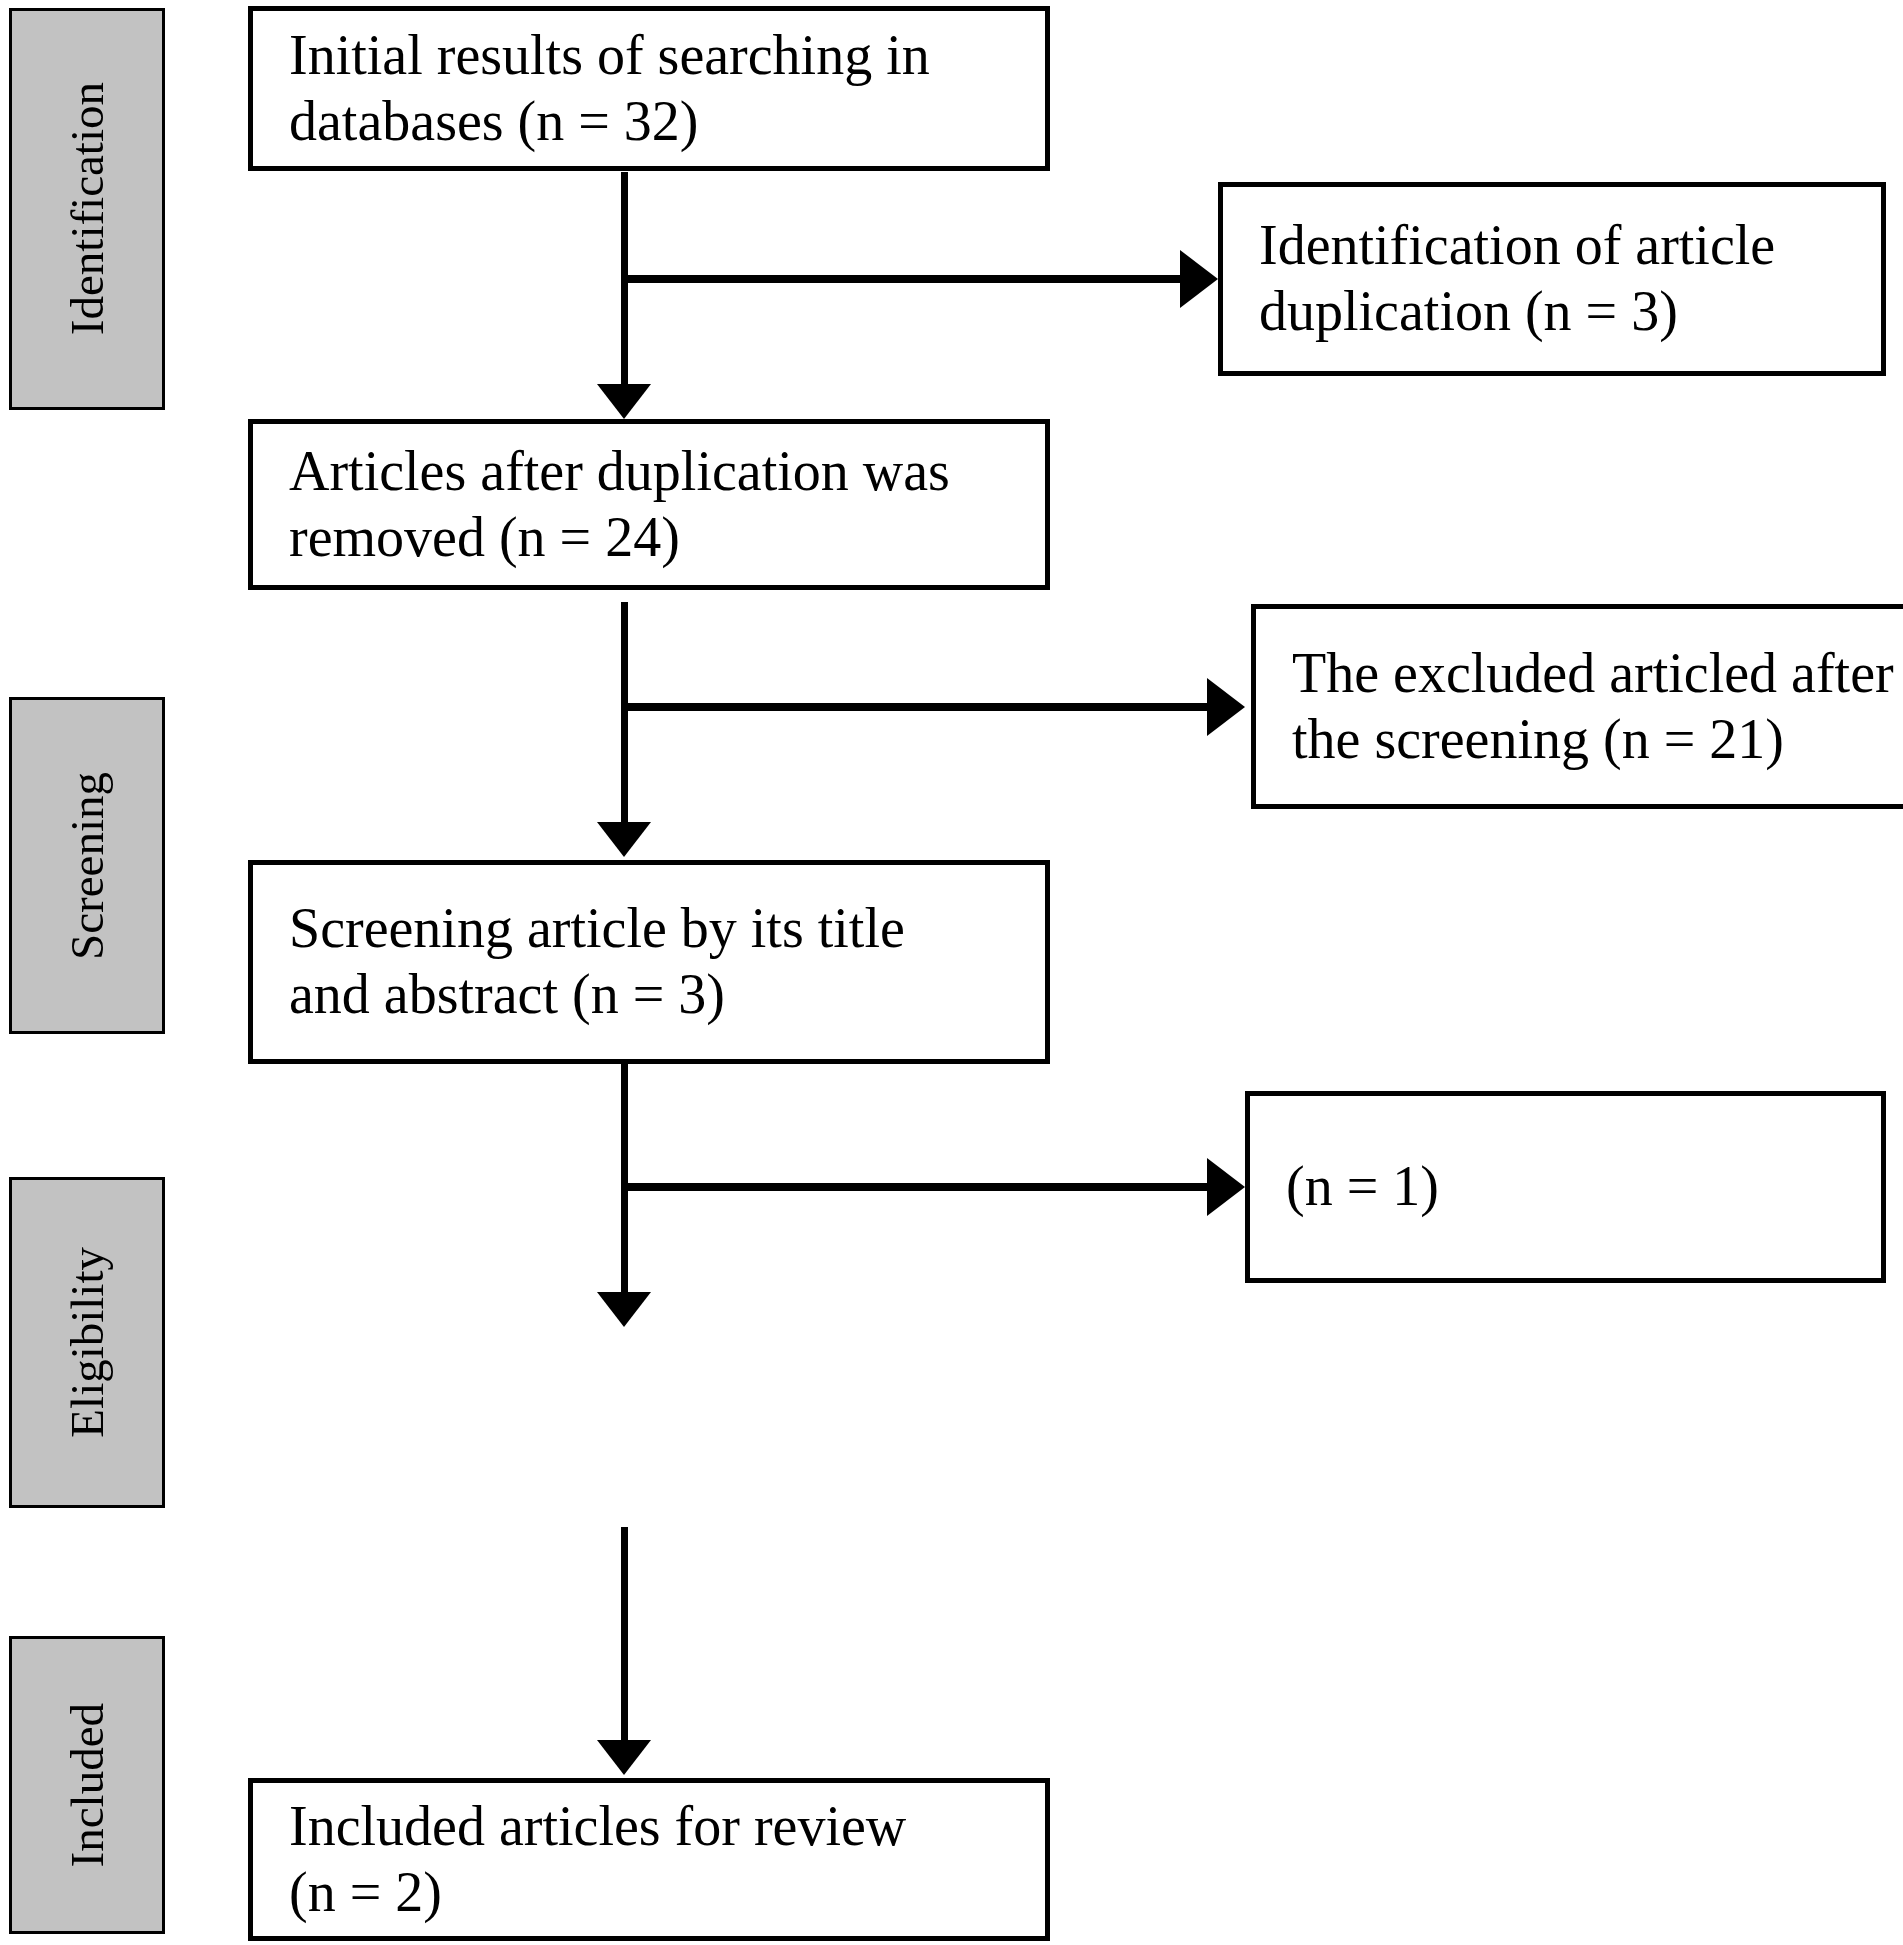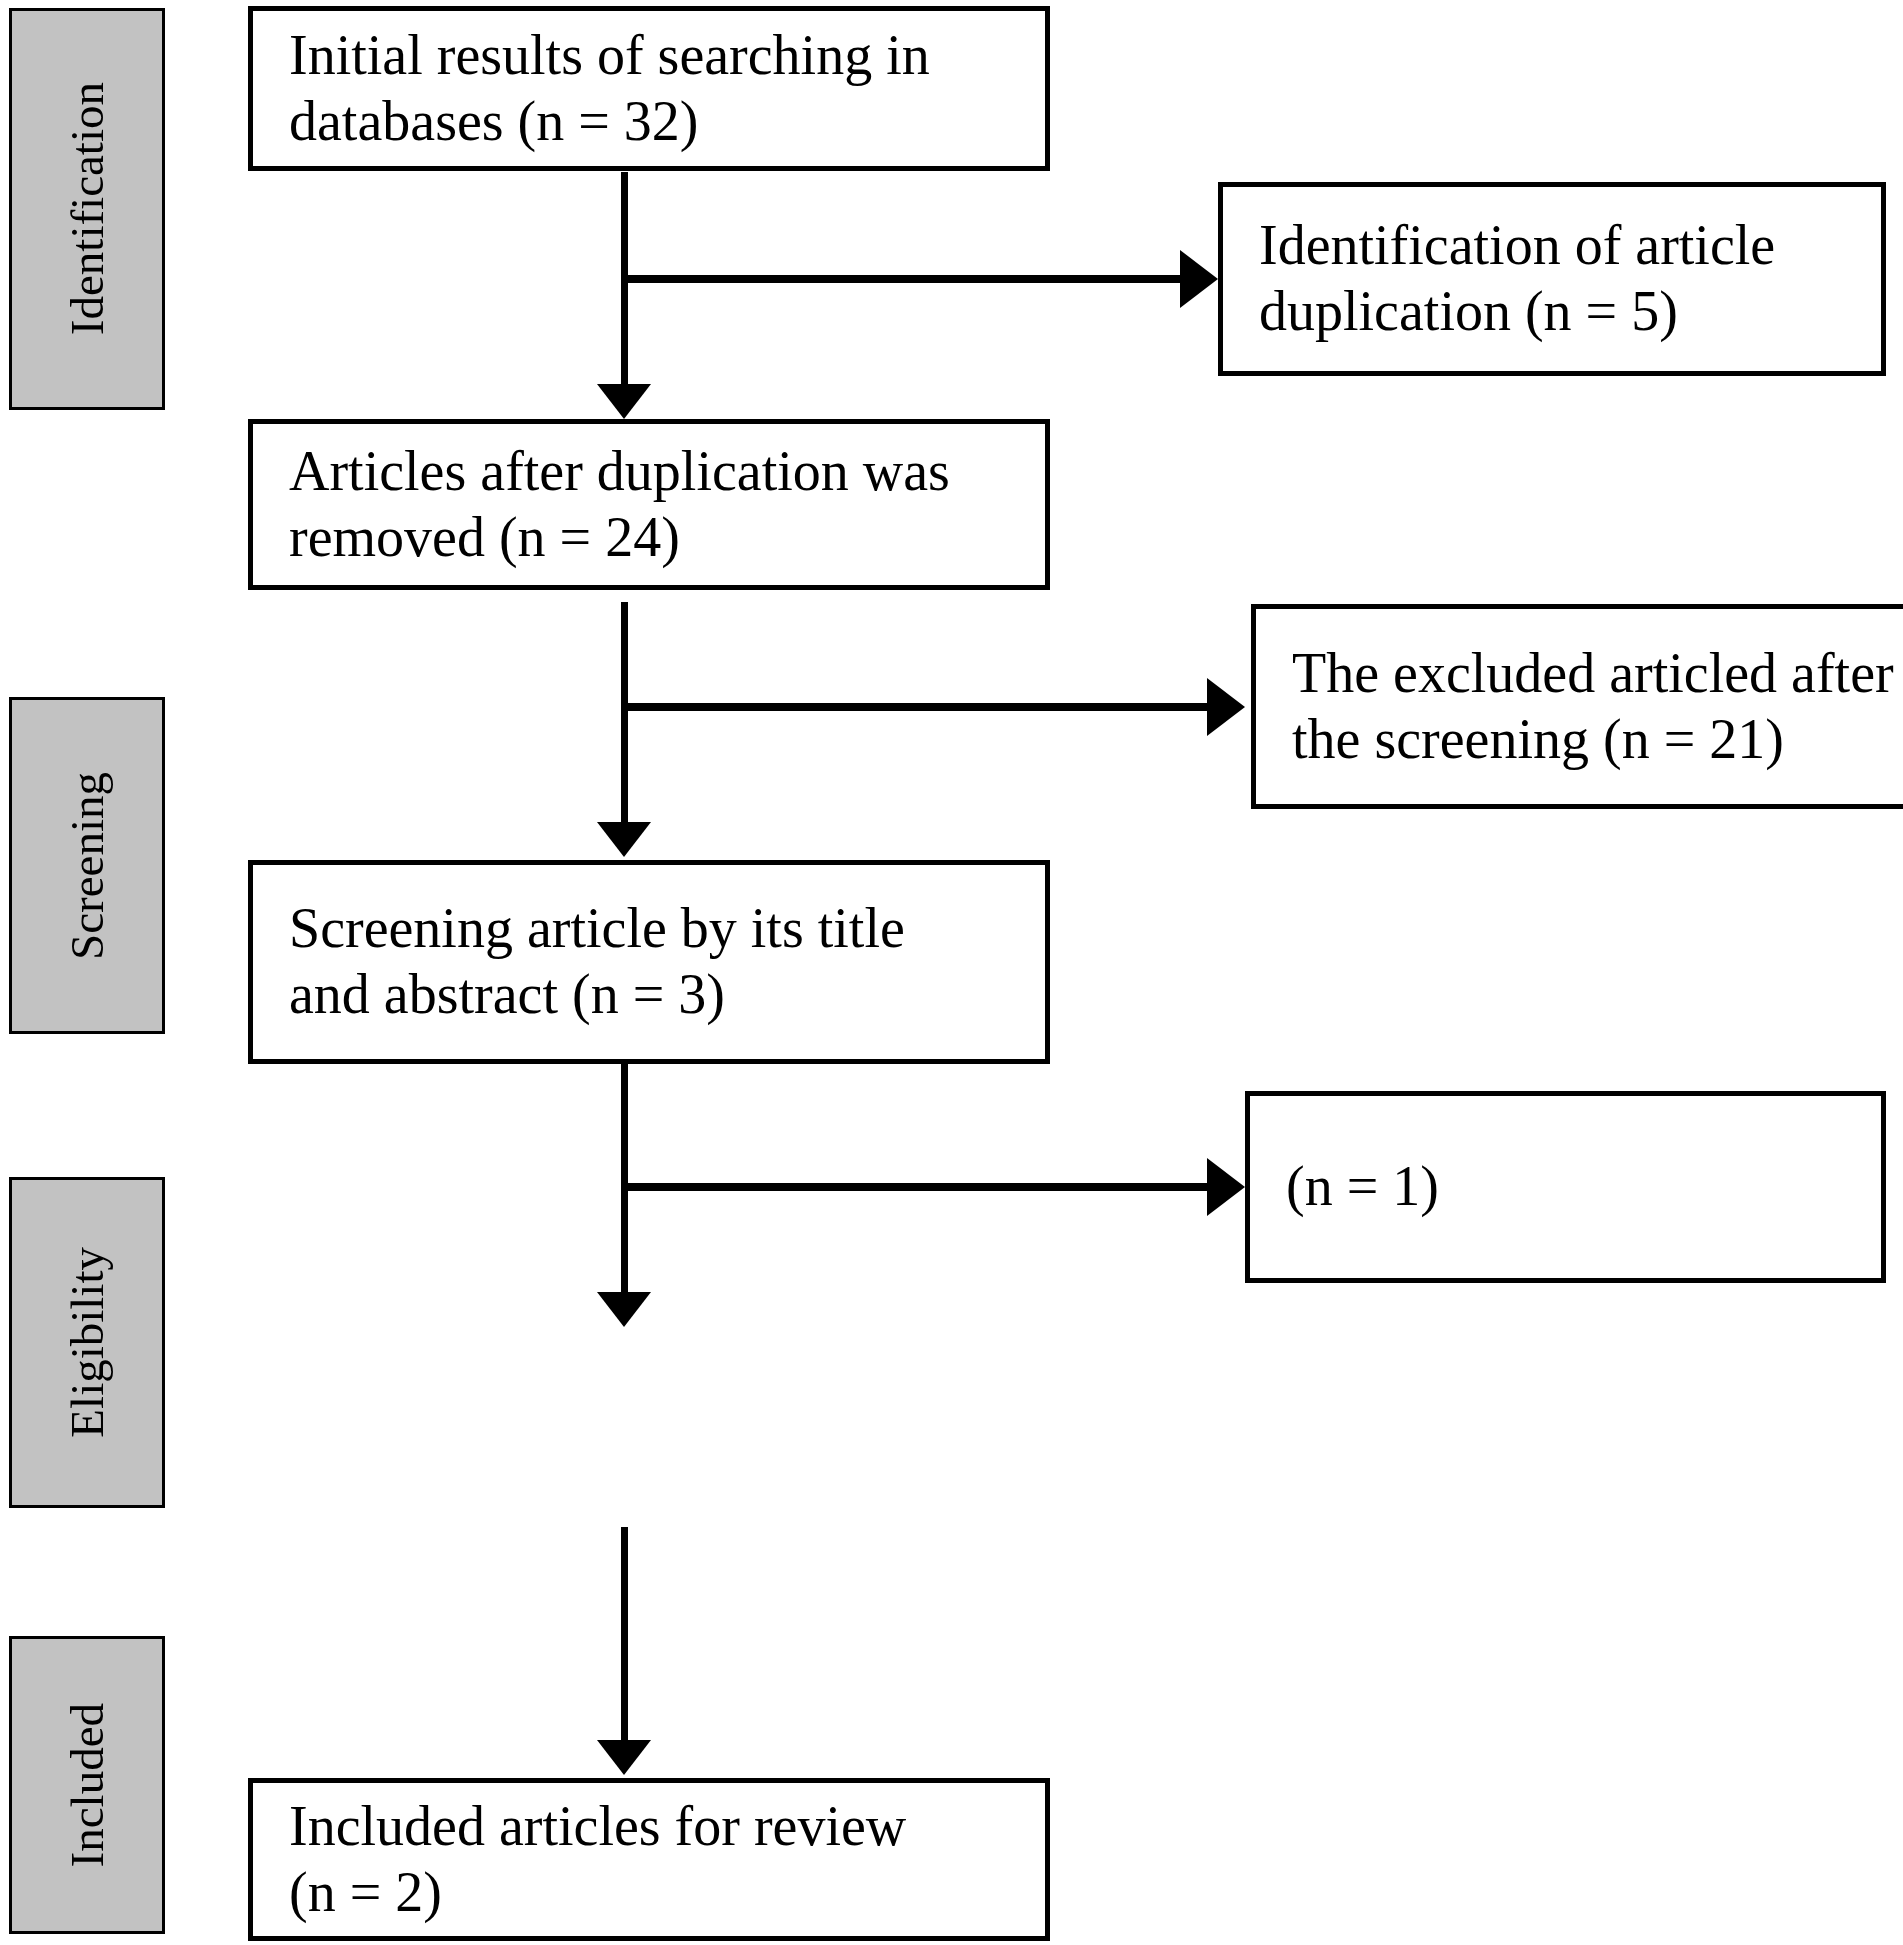--- a/index.html
+++ b/index.html
@@ -95,21 +95,21 @@
     <span class="line">Screening article by its title</span>
     <span class="line">and abstract (n = 3)</span>
   </div>
   <div class="fbox main-box" style="top:1778px; height:163px;">
     <span class="line">Included articles for review</span>
     <span class="line">(n = 2)</span>
   </div>
 
   <div class="fbox" style="left:1218px; width:668px; top:182px; height:194px;">
     <span class="line">Identification of article</span>
-    <span class="line">duplication (n = 5)</span>
+    <span class="line">duplication (n = 3)</span>
   </div>
   <div class="fbox" style="left:1245px; width:720px; top:604px; height:205px;margin-left:6px;">
     <span class="line">The excluded articled after</span>
     <span class="line">the screening (n = 21)</span>
   </div>
   <div class="fbox" style="left:1245px; width:641px; top:1091px; height:192px;">
     <span class="line">(n = 1)</span>
   </div>
 
   <div class="vshaft" style="top:172px; height:213px;"></div>

